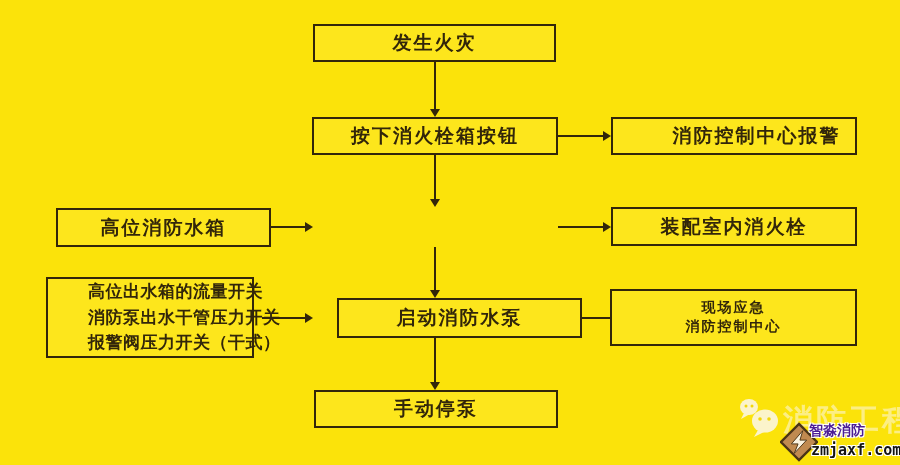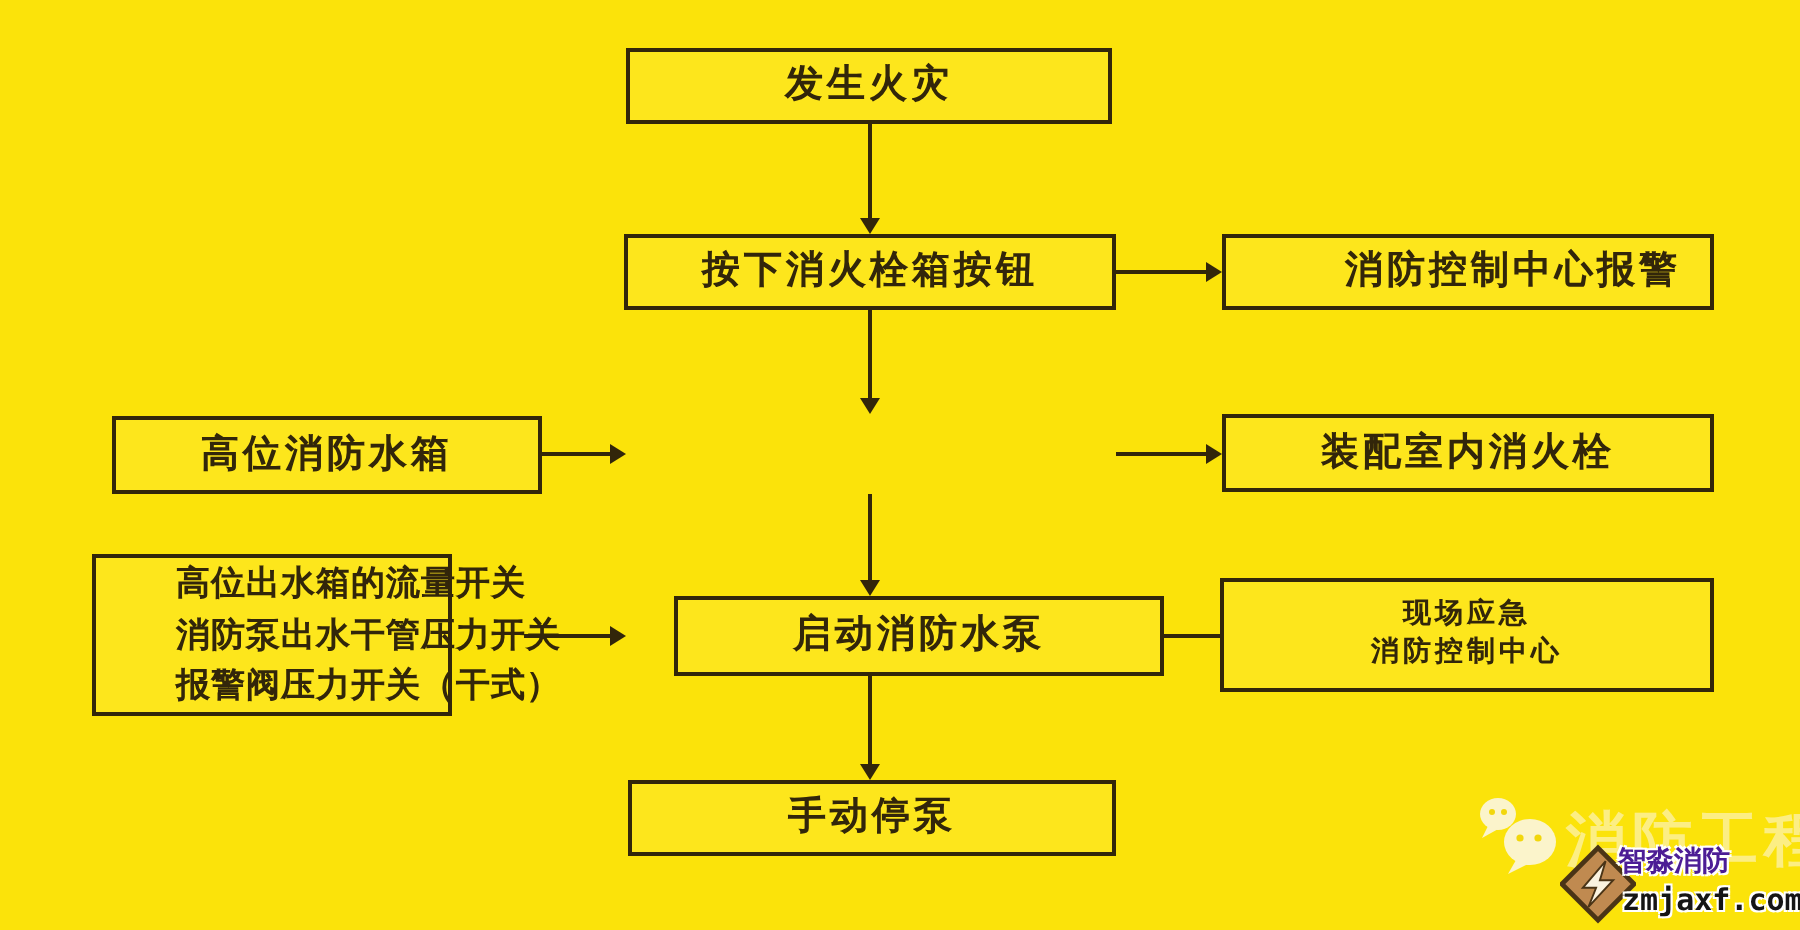--- a/index.html
+++ b/index.html
@@ -32,21 +32,21 @@
     letter-spacing: 0.5px;
     line-height: 1.5;
   }
   
   #node-fire            { left: 313px; top: 24px;  width: 243px; height: 38px; }
   #node-press-button    { left: 312px; top: 117px; width: 246px; height: 38px; }
   #node-center-alarm    { left: 611px; top: 117px; width: 246px; height: 38px; padding-left: 45px; }
   #node-high-tank       { left: 56px;  top: 208px; width: 215px; height: 39px; text-align: right; }
   #node-indoor-hydrant  { left: 313px; top: 207px; width: 245px; height: 40px; }
   #node-initial-supply  { left: 611px; top: 207px; width: 246px; height: 39px; }
-  #node-switches        { left: 46px;  top: 277px; width: 180px; height: 81px; padding-left: 40px; }
+  #node-switches        { left: 46px;  top: 277px; width: 208px; height: 81px; padding-left: 40px; }
   #node-start-pump      { left: 313px; top: 298px; width: 245px; height: 40px; margin-left: 24px; }
   #node-onsite-emergency{ left: 610px; top: 289px; width: 247px; height: 57px; font-size: 14px; }
   #node-manual-stop     { left: 314px; top: 390px; width: 244px; height: 38px; justify-content: center; }
 
   #arrow-layer { position: absolute; left: 0; top: 0; width: 900px; height: 465px; }
   #arrow-layer line    { stroke: #32260a; stroke-width: 2; }
   #arrow-layer polygon { fill: #32260a; }
 
   
   .wm-faint {

